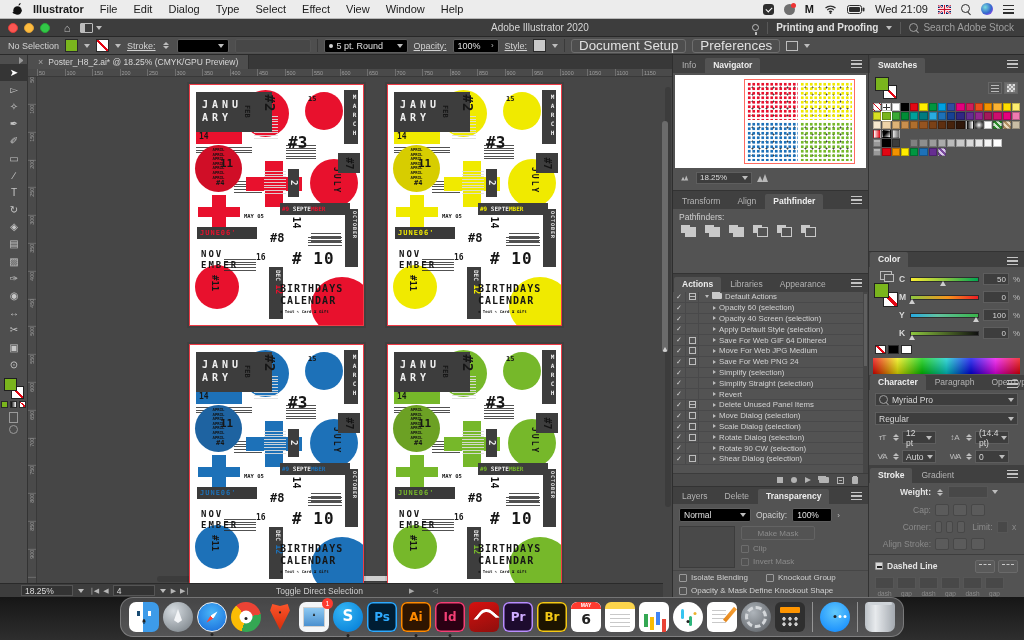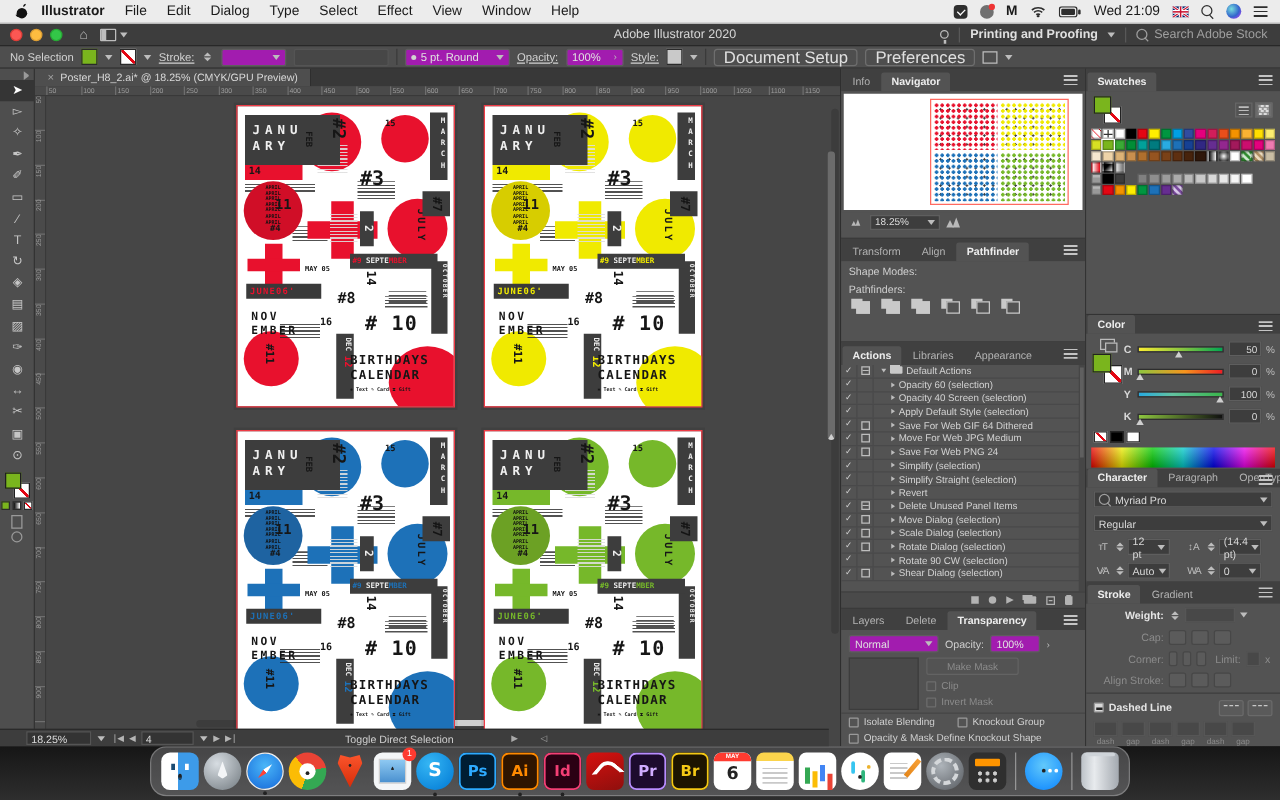--- a/index.html
+++ b/index.html
@@ -48,21 +48,21 @@
 #controlbar{position:absolute;left:0;top:37px;width:1024px;height:18px;background:#4e4e4e;border-bottom:1px solid #2a2a2a;display:flex;align-items:center;gap:6px;font-size:9px;color:#d2d2d2;padding:0 8px}
 .cb-label{white-space:nowrap}
 .cb-link{text-decoration:underline;white-space:nowrap}
 .chip{width:13px;height:13px;border:1px solid #2a2a2a;display:inline-block}
 .chip-fill{background:#7ab51d}
 .chip-none{background:linear-gradient(45deg,transparent 42%,#e30613 42% 58%,transparent 58%),#fff}
 .chip-style{background:#c9c9c9}
 .stepper{width:9px;height:13px;display:flex;flex-direction:column;align-items:center;justify-content:center;gap:1px}
 .stepper::before{content:"";border-left:3px solid transparent;border-right:3px solid transparent;border-bottom:3.5px solid #bdbdbd}
 .stepper::after{content:"";border-left:3px solid transparent;border-right:3px solid transparent;border-top:3.5px solid #bdbdbd}
-.field{background:#a21caf;border:1px solid #5e5e5e;border-radius:2px;height:14px;display:inline-flex;align-items:center;padding:0 4px;gap:4px;color:#e0e0e0}
+.field{background:#000000;border:1px solid #5e5e5e;border-radius:2px;height:14px;display:inline-flex;align-items:center;padding:0 4px;gap:4px;color:#e0e0e0}
 .field.dim{background:#474747;border-color:#545454}
 .cb-btn{border:1px solid #6e6e6e;border-radius:3px;height:14px;line-height:12px;padding:0 7px;color:#e0e0e0;white-space:nowrap}
 .bullet{width:4px;height:4px;border-radius:50%;background:#d2d2d2}
 .cb-sep{width:1px;height:13px;background:#3a3a3a}
 .graphic-ic{width:12px;height:10px;border:1px solid #bdbdbd;position:relative}
 
 #workspace{position:absolute;left:0;top:55px;width:1024px;height:542px;background:#434343;display:flex}
 
 #toolbar{width:28px;background:#4e4e4e;border-right:1px solid #333;display:flex;flex-direction:column;padding-bottom:16px}
 .tb-top{height:9px;display:flex;justify-content:flex-end;padding:2px 4px 0 0}
@@ -906,21 +906,20 @@
         </div>
 
         <div class="panel" style="height:83px">
           <div class="ptabs">
             <span class="ptab">Transform</span>
             <span class="ptab">Align</span>
             <span class="ptab active">Pathfinder</span>
             <span class="hamb"></span>
           </div>
           <div class="pbody">
-            <div class="pf-lab">Shape Modes:</div>
             <div class="pf-lab">Pathfinders:</div>
             <div class="pf-row">
               <span class="pfi filled"></span>
               <span class="pfi filled"></span>
               <span class="pfi filled"></span>
               <span class="pfi"></span>
               <span class="pfi"></span>
               <span class="pfi"></span>
             </div>
           </div>

